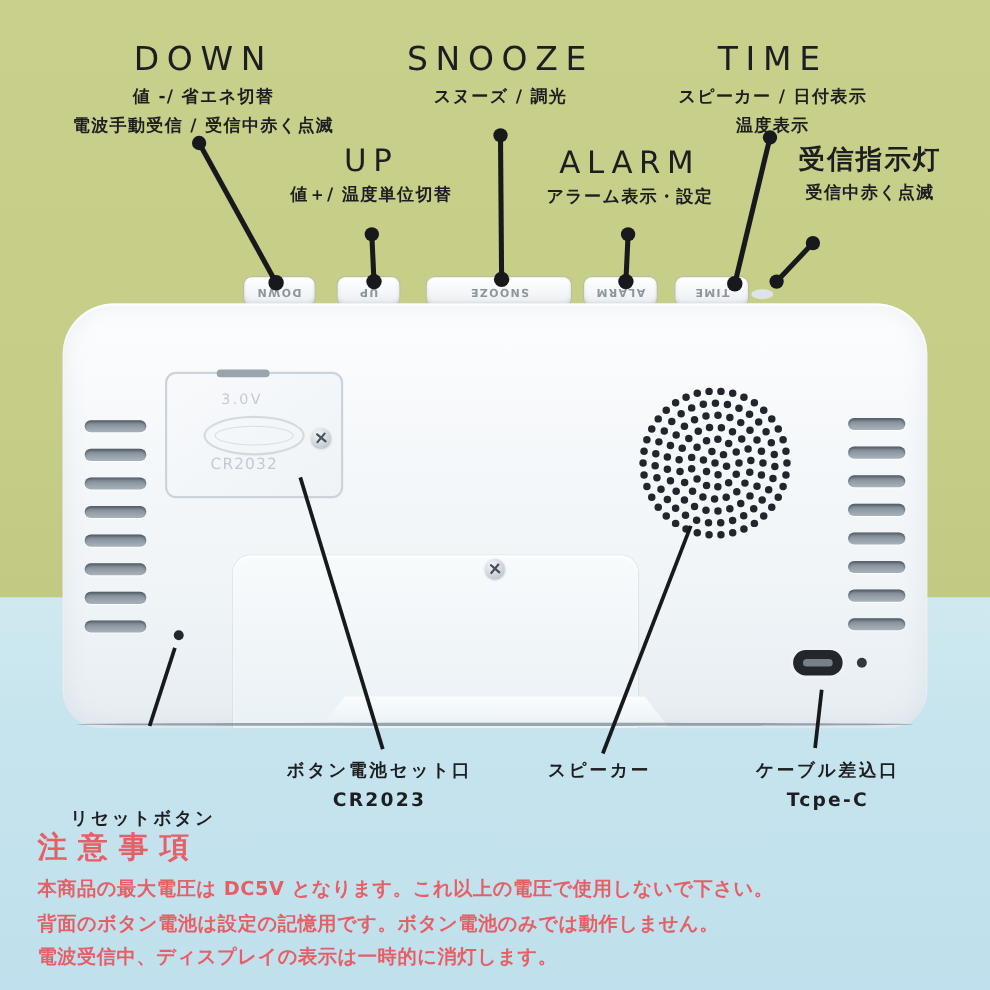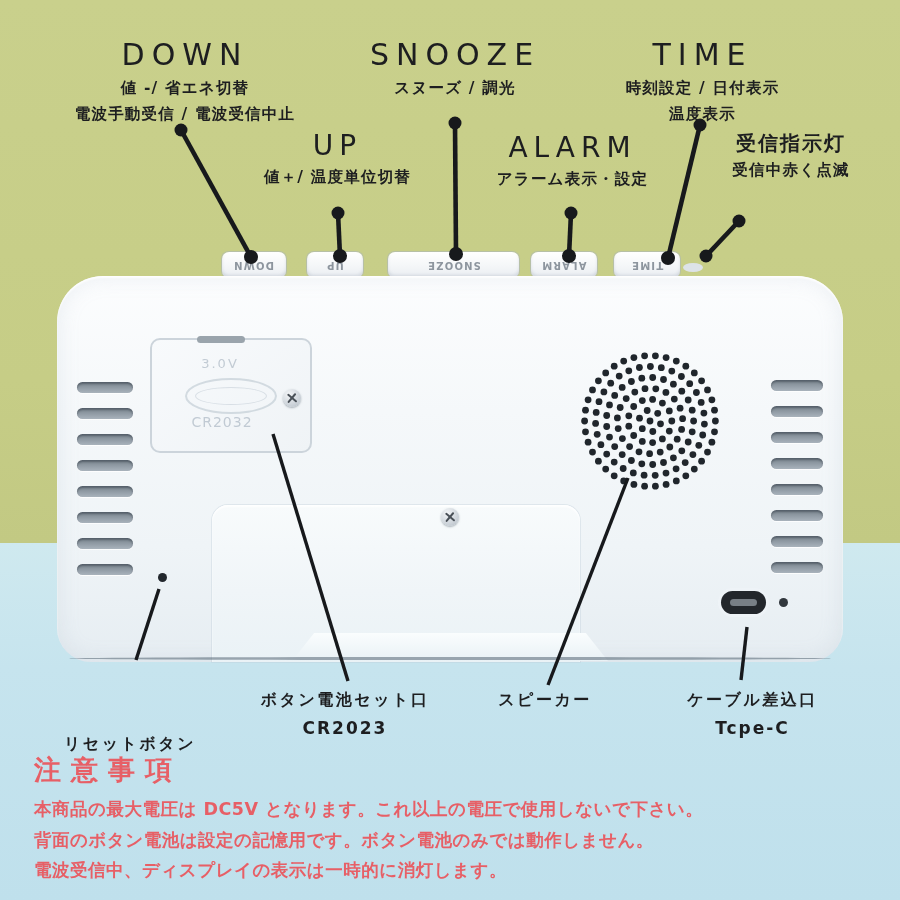--- a/index.html
+++ b/index.html
@@ -90,21 +90,21 @@
   .lines{position:absolute;left:0;top:0;z-index:5;pointer-events:none;}
   .lines line{stroke:#17191c;}
   .lines .lw-a{stroke-width:4.6px;}
   .lines .lw-b{stroke-width:3.4px;}
   .lines circle{fill:#17191c;}
 
   
   .co{position:absolute;z-index:6;text-align:center;color:var(--ink);}
   .co .t-en{font-size:30px;font-weight:500;letter-spacing:7px;line-height:1.15;}
   .co .t-en-sm{font-size:28px;font-weight:500;letter-spacing:6px;line-height:1.15;}
-  .co .t-jp-big{font-size:20px;font-weight:700;letter-spacing:2px;line-height:1.2;}
+  .co .t-jp-big{font-size:24px;font-weight:700;letter-spacing:2px;line-height:1.2;}
   .co .sub{font-size:15.5px;font-weight:600;letter-spacing:1.2px;line-height:1.45;margin-top:4px;}
   .co-down{left:35px;top:38px;width:300px;}
   .co-snooze{left:330px;top:38px;width:250px;}
   .co-time{left:585px;top:38px;width:235px;}
   .co-up{left:225px;top:130px;width:225px;}
   .co-alarm{left:455px;top:132px;width:235px;}
   .co-indicator{left:692px;top:131px;width:198px;}
 
   .label-bottom{position:absolute;z-index:6;text-align:center;color:var(--ink);
         font-size:16px;font-weight:600;letter-spacing:2.5px;line-height:1.5;}
@@ -341,29 +341,29 @@
     <circle cx="706" cy="256" r="6.5"></circle>
     <line class="lw-b" x1="159" y1="589" x2="136" y2="660"></line>
     <line class="lw-b" x1="273" y1="434" x2="348" y2="681"></line>
     <line class="lw-b" x1="628" y1="478" x2="548" y2="685"></line>
     <line class="lw-b" x1="747" y1="627" x2="741" y2="680"></line>
   </svg>
 
   <div class="co co-down">
     <div class="t-en">DOWN</div>
     <div class="sub">値 -/ 省エネ切替</div>
-    <div class="sub">電波手動受信 / 電波受信中止</div>
+    <div class="sub">電波手動受信 / 受信中赤く点滅</div>
   </div>
   <div class="co co-snooze">
     <div class="t-en">SNOOZE</div>
     <div class="sub">スヌーズ / 調光</div>
   </div>
   <div class="co co-time">
     <div class="t-en">TIME</div>
-    <div class="sub">時刻設定 / 日付表示</div>
+    <div class="sub">スピーカー / 日付表示</div>
     <div class="sub">温度表示</div>
   </div>
   <div class="co co-up">
     <div class="t-en-sm">UP</div>
     <div class="sub">値＋/ 温度単位切替</div>
   </div>
   <div class="co co-alarm">
     <div class="t-en-sm">ALARM</div>
     <div class="sub">アラーム表示・設定</div>
   </div>

